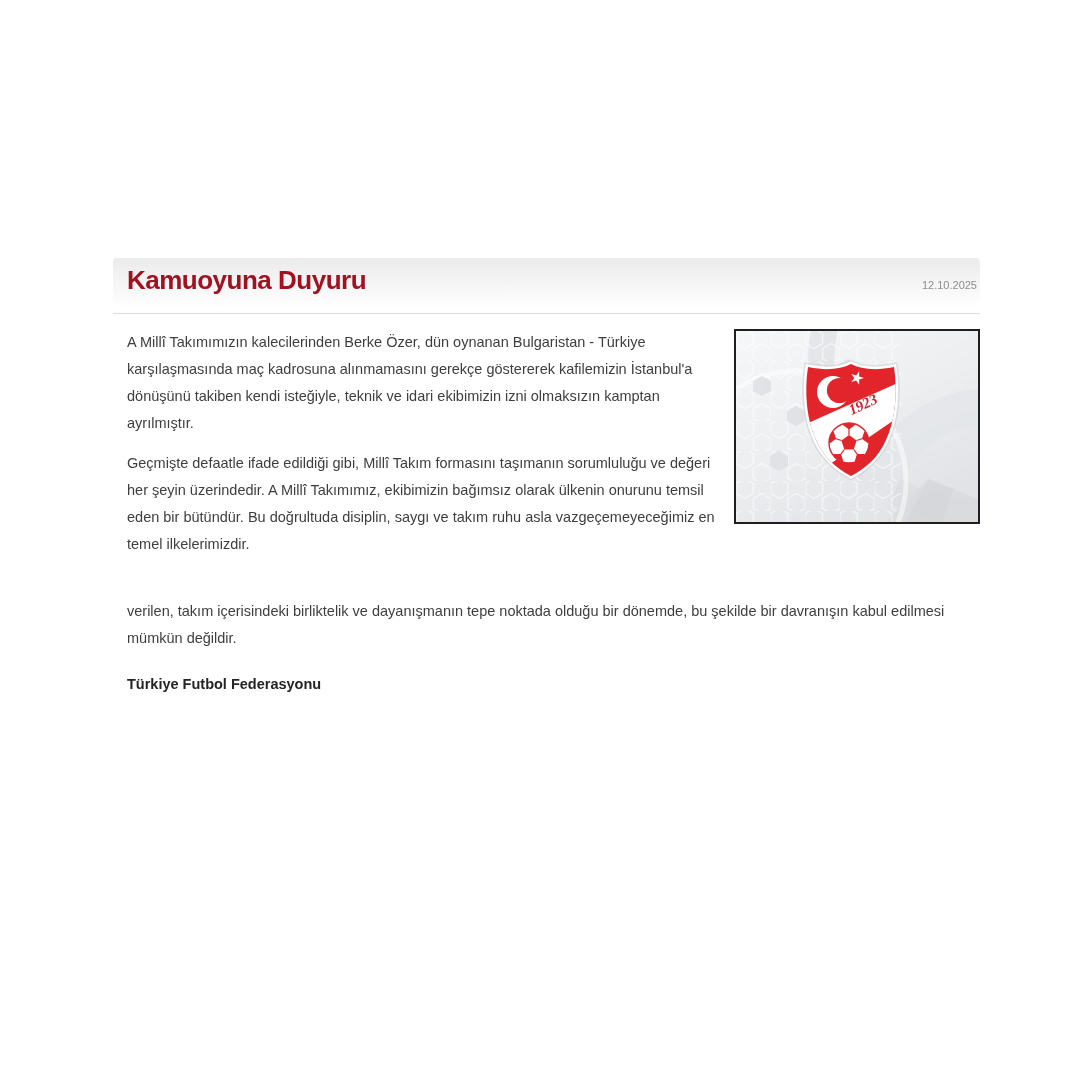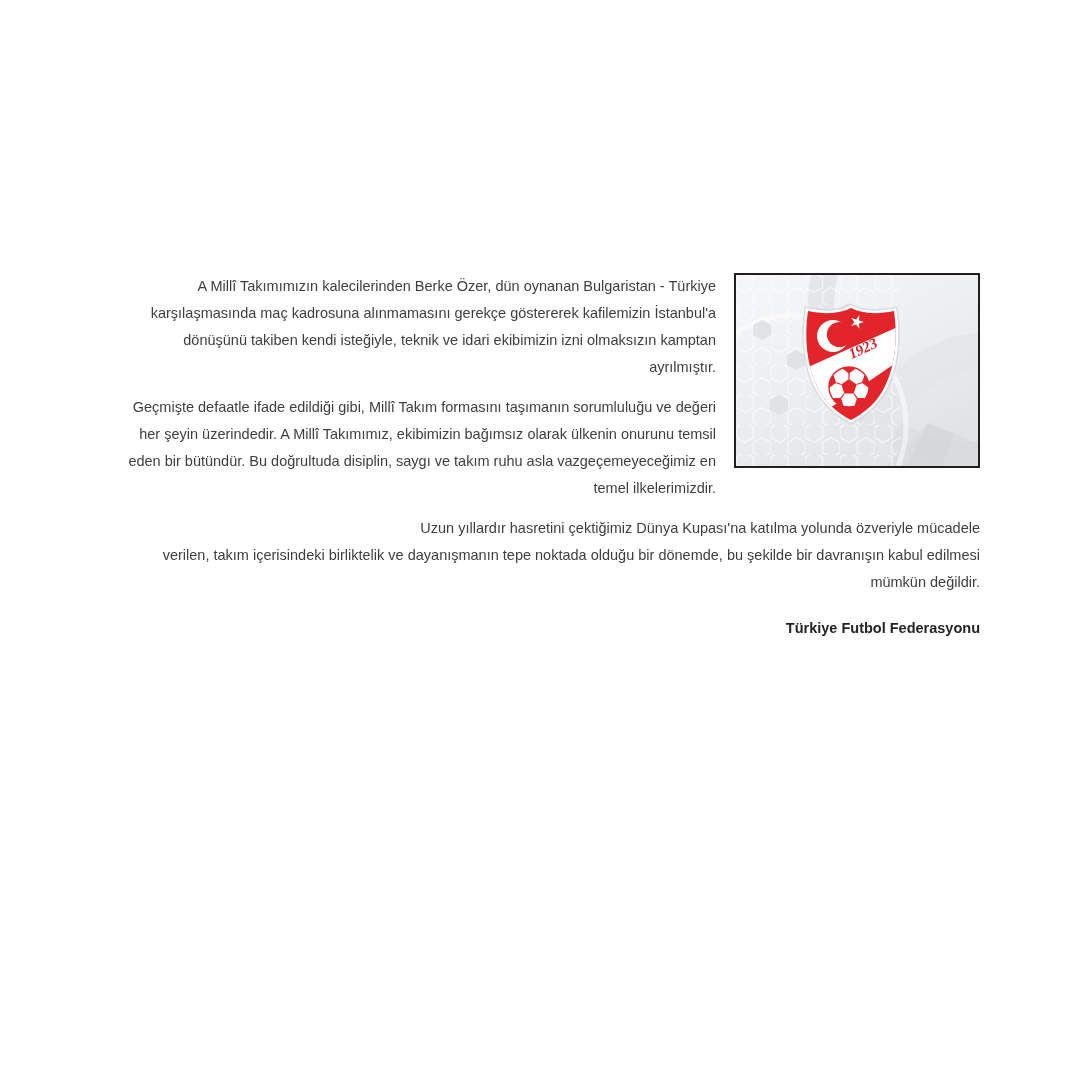--- a/index.html
+++ b/index.html
@@ -36,37 +36,41 @@
     right: 3px; top: 21px;
     font-size: 11px;
     color: #8d8d8d;
   }
   .article {
     margin-top: 15px;
     font-size: 14.5px;
     line-height: 27px;
     color: #3e3e3e;
   }
-  .article p { margin: 0 0 13px 0; padding: 0 0 0 14px; text-align: right; }
+  .article p { margin: 0 0 13px 0; padding: 0 0 0 14px; }
   .article p.sig { margin-top: 19px; font-weight: bold; color: #242424; }
   .figure {
     float: right;
     width: 246px; height: 195px;
     border: 2px solid #1f1f1f;
     margin: 0 0 12px 18px;
     background: #eceef0;
   }
   .figure svg { display: block; }
 </style>
 </head>
 <body>
 
 <div class="page">
   <div class="content">
 
+    <div class="header">
+      <div class="page-title">Kamuoyuna Duyuru</div>
+      <div class="page-date">12.10.2025</div>
+    </div>
 
     <div class="article">
 
       <div class="figure">
         <svg width="242" height="191" viewBox="0 0 242 191">
           <defs>
             <linearGradient id="bgGrad" x1="0" y1="0" x2="0.6" y2="1">
               <stop offset="0" stop-color="#f6f7f8"></stop>
               <stop offset="0.55" stop-color="#eceef0"></stop>
               <stop offset="1" stop-color="#e1e3e6"></stop>
@@ -134,18 +138,18 @@
                   <polygon transform="translate(-19,-6.2) rotate(108) scale(0.8)" points="0,-8 7.6,-2.5 4.7,6.5 -4.7,6.5 -7.6,-2.5"></polygon>
                 </g>
               </g>
             </g>
           </g>
         </svg>
       </div>
 
       <p>A Millî Takımımızın kalecilerinden Berke Özer, dün oynanan Bulgaristan - Türkiye karşılaşmasında maç kadrosuna alınmamasını gerekçe göstererek kafilemizin İstanbul'a dönüşünü takiben kendi isteğiyle, teknik ve idari ekibimizin izni olmaksızın kamptan ayrılmıştır.</p>
       <p>Geçmişte defaatle ifade edildiği gibi, Millî Takım formasını taşımanın sorumluluğu ve değeri her şeyin üzerindedir. A Millî Takımımız, ekibimizin bağımsız olarak ülkenin onurunu temsil eden bir bütündür. Bu doğrultuda disiplin, saygı ve takım ruhu asla vazgeçemeyeceğimiz en temel ilkelerimizdir.</p>
-      <p><span>Uzun yıllardır hasretini çektiğimiz Dünya Kupası'na katılma yolunda özveriyle mücadele</span><br><span>verilen, takım içerisindeki birliktelik ve dayanışmanın tepe noktada olduğu bir dönemde, bu şekilde bir davranışın kabul edilmesi mümkün değildir.</span></p>
+      <p><br><span>verilen, takım içerisindeki birliktelik ve dayanışmanın tepe noktada olduğu bir dönemde, bu şekilde bir davranışın kabul edilmesi mümkün değildir.</span></p>
       <p class="sig">Türkiye Futbol Federasyonu</p>
 
     </div>
   </div>
 </div>
 
 </body></html>

